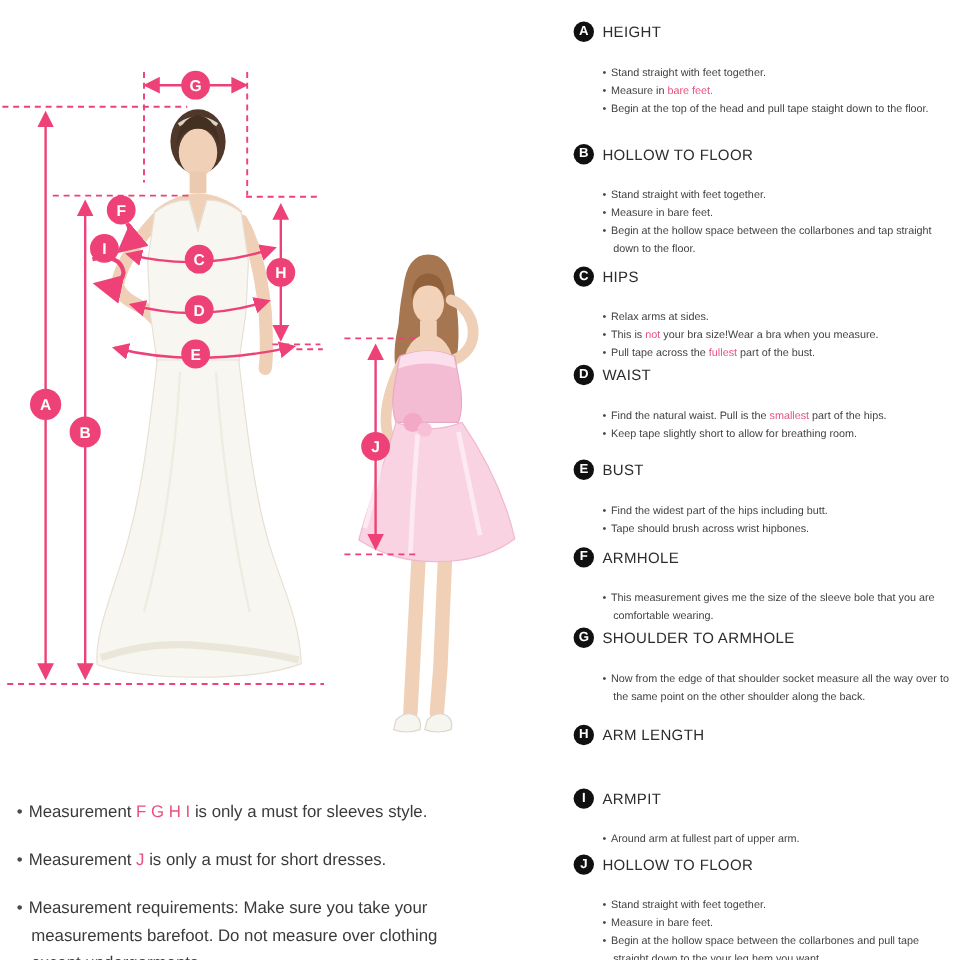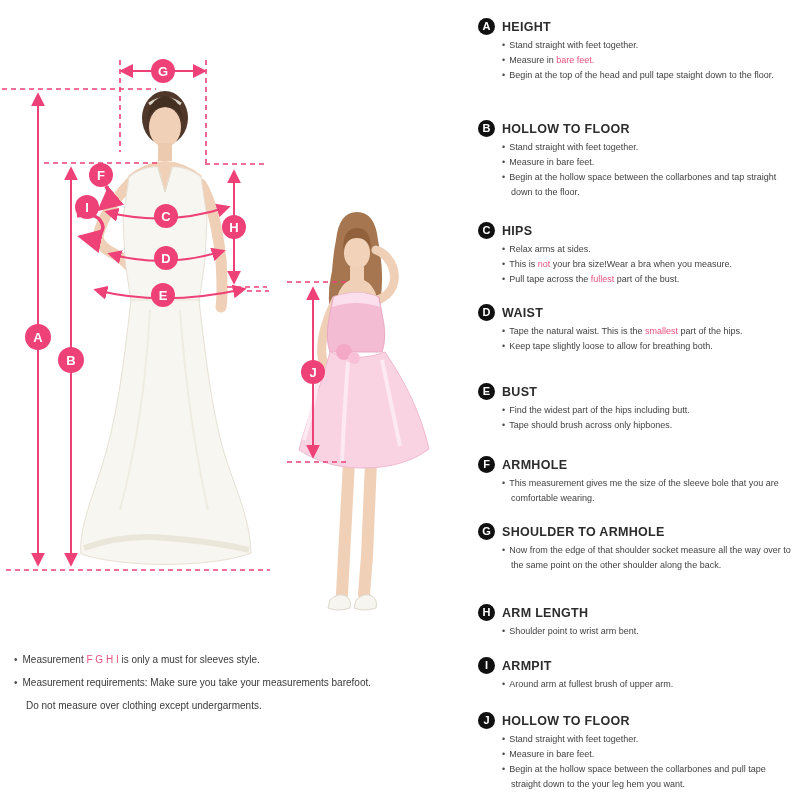--- a/index.html
+++ b/index.html
@@ -3,28 +3,28 @@
 <meta charset="utf-8">
 <style>
   html,body{margin:0;padding:0;background:#ffffff;}
   #canvas{position:relative;width:800px;height:800px;background:#ffffff;overflow:hidden;
           font-family:"Liberation Sans", sans-serif;color:#3f3f3f;}
   
   .m-block{position:absolute;left:478px;width:318px;}
   .m-head{display:flex;align-items:center;gap:7px;}
   .badge{flex:0 0 auto;width:17px;height:17px;border-radius:50%;background:#101010;color:#ffffff;
          font-size:11px;font-weight:bold;text-align:center;line-height:17px;}
-  .m-title{font-size:12.5px;font-weight:bold;color:#2c2c2c;letter-spacing:.3px;}
-  .m-bullets{margin-top:3px;padding-left:24px;}
+  .m-title{font-size:12.5px;font-weight:normal;color:#2c2c2c;letter-spacing:.3px;}
+  .m-bullets{margin-top:18px;padding-left:24px;}
   .bullet{font-size:9px;line-height:15px;color:#424242;padding-left:9px;text-indent:-9px;}
   .dot{margin-right:4px;color:#4a4a4a;}
   .hl{color:#e8517e;}
   
   #notes{position:absolute;left:14px;top:648px;width:370px;}
-  .note{font-size:10px;line-height:23px;color:#3a3a3a;padding-left:12px;text-indent:-12px;}
+  .note{font-size:14px;line-height:23px;color:#3a3a3a;padding-left:12px;text-indent:-12px;margin-top:17px;}
   .note .dot{margin-right:5px;}
   
   #diagram{position:absolute;left:0;top:0;}
 </style>
 </head>
 <body>
 
 <div id="canvas">
 
   <svg id="diagram" width="470" height="800" viewBox="0 0 470 800">
@@ -183,32 +183,32 @@
           <div class="bullet"><span class="dot">•</span><span class="btxt"><span>This is </span><span class="hl">not</span><span> your bra size!Wear a bra when you measure.</span></span></div>
           <div class="bullet"><span class="dot">•</span><span class="btxt"><span>Pull tape across the </span><span class="hl">fullest</span><span> part of the bust.</span></span></div>
         </div>
   </div>
       <div class="m-block" style="position: absolute; top: 304px;">
     <div class="m-head">
       <span class="badge">D</span>
       <span class="m-title">WAIST</span>
     </div>
     <div class="m-bullets">
-          <div class="bullet"><span class="dot">•</span><span class="btxt"><span>Tape the natural waist. This is the </span><span class="hl">smallest</span><span> part of the hips.</span></span></div>
-          <div class="bullet"><span class="dot">•</span><span class="btxt"><span>Keep tape slightly loose to allow for breathing both.</span></span></div>
+          <div class="bullet"><span class="dot">•</span><span class="btxt"><span>Find the natural waist. Pull is the </span><span class="hl">smallest</span><span> part of the hips.</span></span></div>
+          <div class="bullet"><span class="dot">•</span><span class="btxt"><span>Keep tape slightly short to allow for breathing room.</span></span></div>
         </div>
   </div>
       <div class="m-block" style="position: absolute; top: 383px;">
     <div class="m-head">
       <span class="badge">E</span>
       <span class="m-title">BUST</span>
     </div>
     <div class="m-bullets">
           <div class="bullet"><span class="dot">•</span><span class="btxt"><span>Find the widest part of the hips including butt.</span></span></div>
-          <div class="bullet"><span class="dot">•</span><span class="btxt"><span>Tape should brush across only hipbones.</span></span></div>
+          <div class="bullet"><span class="dot">•</span><span class="btxt"><span>Tape should brush across wrist hipbones.</span></span></div>
         </div>
   </div>
       <div class="m-block" style="position: absolute; top: 456px;">
     <div class="m-head">
       <span class="badge">F</span>
       <span class="m-title">ARMHOLE</span>
     </div>
     <div class="m-bullets">
           <div class="bullet"><span class="dot">•</span><span class="btxt"><span>This measurement gives me the size of the sleeve bole that you are comfortable wearing.</span></span></div>
         </div>
@@ -220,43 +220,41 @@
     </div>
     <div class="m-bullets">
           <div class="bullet"><span class="dot">•</span><span class="btxt"><span>Now from the edge of that shoulder socket measure all the way over to the same point on the other shoulder along the back.</span></span></div>
         </div>
   </div>
       <div class="m-block" style="position: absolute; top: 604px;">
     <div class="m-head">
       <span class="badge">H</span>
       <span class="m-title">ARM LENGTH</span>
     </div>
-    <div class="m-bullets">
-          <div class="bullet"><span class="dot">•</span><span class="btxt"><span>Shoulder point to wrist arm bent.</span></span></div>
-        </div>
   </div>
       <div class="m-block" style="position: absolute; top: 657px;">
     <div class="m-head">
       <span class="badge">I</span>
       <span class="m-title">ARMPIT</span>
     </div>
     <div class="m-bullets">
-          <div class="bullet"><span class="dot">•</span><span class="btxt"><span>Around arm at fullest brush of upper arm.</span></span></div>
+          <div class="bullet"><span class="dot">•</span><span class="btxt"><span>Around arm at fullest part of upper arm.</span></span></div>
         </div>
   </div>
       <div class="m-block" style="position: absolute; top: 712px;">
     <div class="m-head">
       <span class="badge">J</span>
       <span class="m-title">HOLLOW TO FLOOR</span>
     </div>
     <div class="m-bullets">
           <div class="bullet"><span class="dot">•</span><span class="btxt"><span>Stand straight with feet together.</span></span></div>
           <div class="bullet"><span class="dot">•</span><span class="btxt"><span>Measure in bare feet.</span></span></div>
           <div class="bullet"><span class="dot">•</span><span class="btxt"><span>Begin at the hollow space between the collarbones and pull tape straight down to the your leg hem you want.</span></span></div>
         </div>
   </div>
     </div>
 
   <div id="notes">
       <div class="note"><span class="dot">•</span><span class="btxt"><span>Measurement </span><span class="hl">F G H I</span><span> is only a must for sleeves style.</span></span></div>
+      <div class="note"><span class="dot">•</span><span class="btxt"><span>Measurement </span><span class="hl">J</span><span> is only a must for short dresses.</span></span></div>
       <div class="note"><span class="dot">•</span><span class="btxt"><span>Measurement requirements: Make sure you take your measurements barefoot. Do not measure over clothing except undergarments.</span></span></div>
     </div>
 </div>
 
 </body></html>

